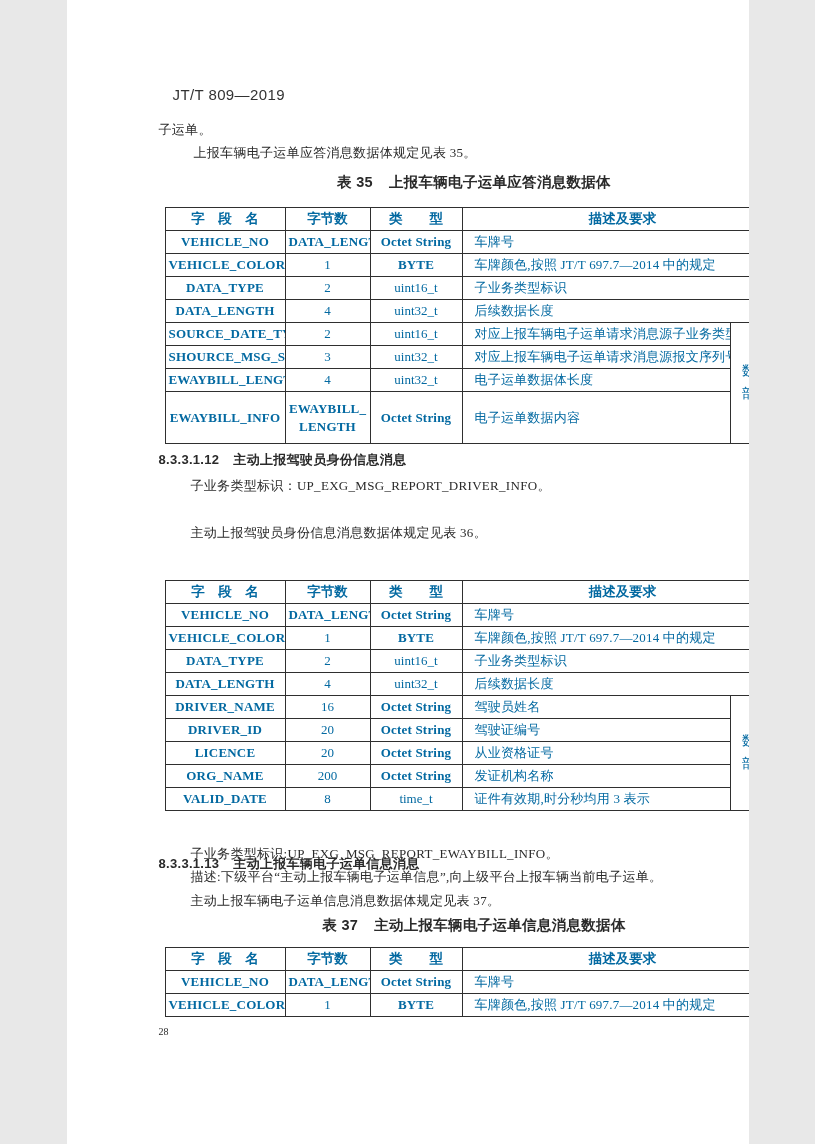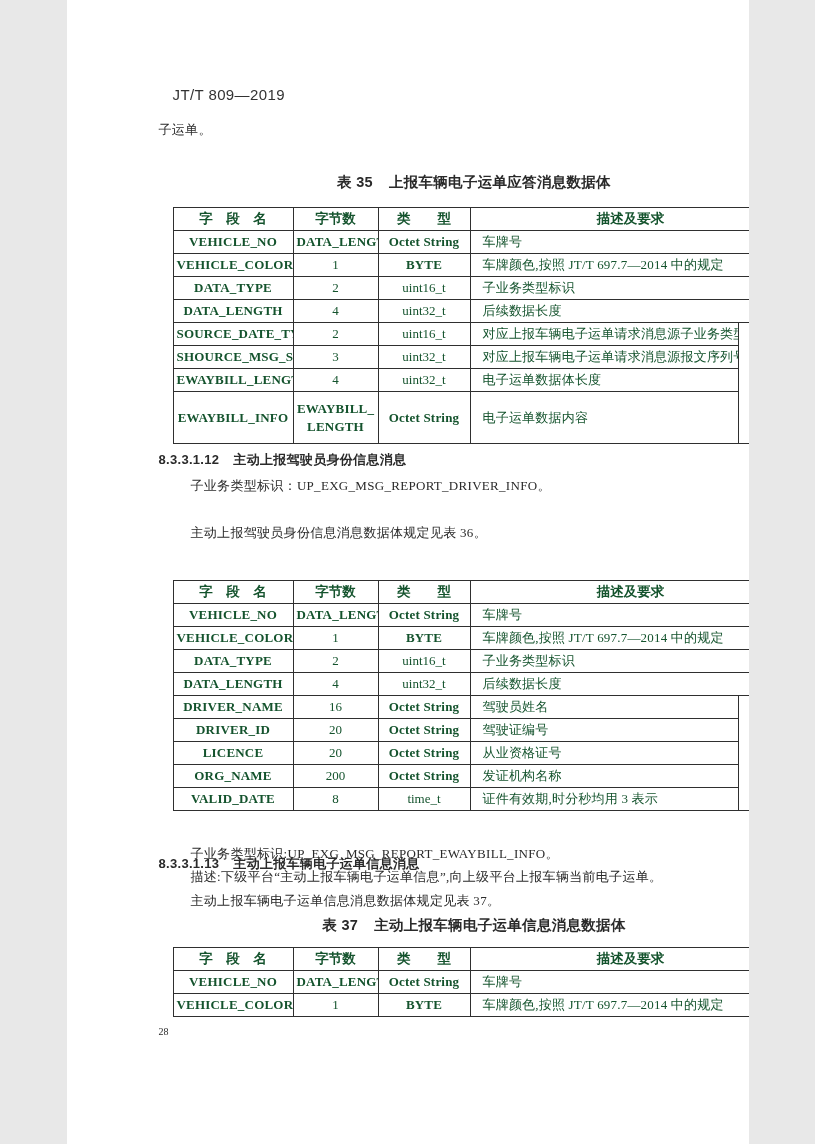--- a/index.html
+++ b/index.html
@@ -39,26 +39,26 @@
     left: 0; width: 815px;
     text-align: center;
     font-family: "Liberation Sans", "DejaVu Sans", sans-serif;
     font-weight: bold;
     font-size: 14.5px;
     letter-spacing: 0.3px;
   }
   .table-caption .gap { display: inline-block; width: 16px; }
   table.data-table {
     position: absolute;
-    left: 106px;
+    left: 98px;
     width: 618px;
     border-collapse: collapse;
     table-layout: fixed;
     font-size: 13px;
-    color: #14532d;
+    color: #0369a1;
   }
   table.data-table td {
     border: 1px solid #2f2f2f;
     text-align: center;
     vertical-align: middle;
     height: 23px;
     padding: 0 3px;
     overflow: hidden;
     white-space: nowrap;
   }
@@ -89,20 +89,21 @@
   }
 </style>
 </head>
 <body>
 
 <div class="page">
 
   <div class="abs doc-header">JT/T 809—2019</div>
 
   <div class="abs body-text" style="left:92px; top:121px;">子运单。</div>
+  <div class="abs body-text" style="left:127px; top:144px;">上报车辆电子运单应答消息数据体规定见表 35。</div>
 
   <div class="abs table-caption" style="top:173px;">
     <span>表 35</span><span class="gap"></span><span>上报车辆电子运单应答消息数据体</span>
   </div>
   <table class="data-table" style="top:207px;">
       <colgroup>
         <col style="width: 120px;">
         <col style="width: 85px;">
         <col style="width: 92px;">
         <col style="width: 268px;">

